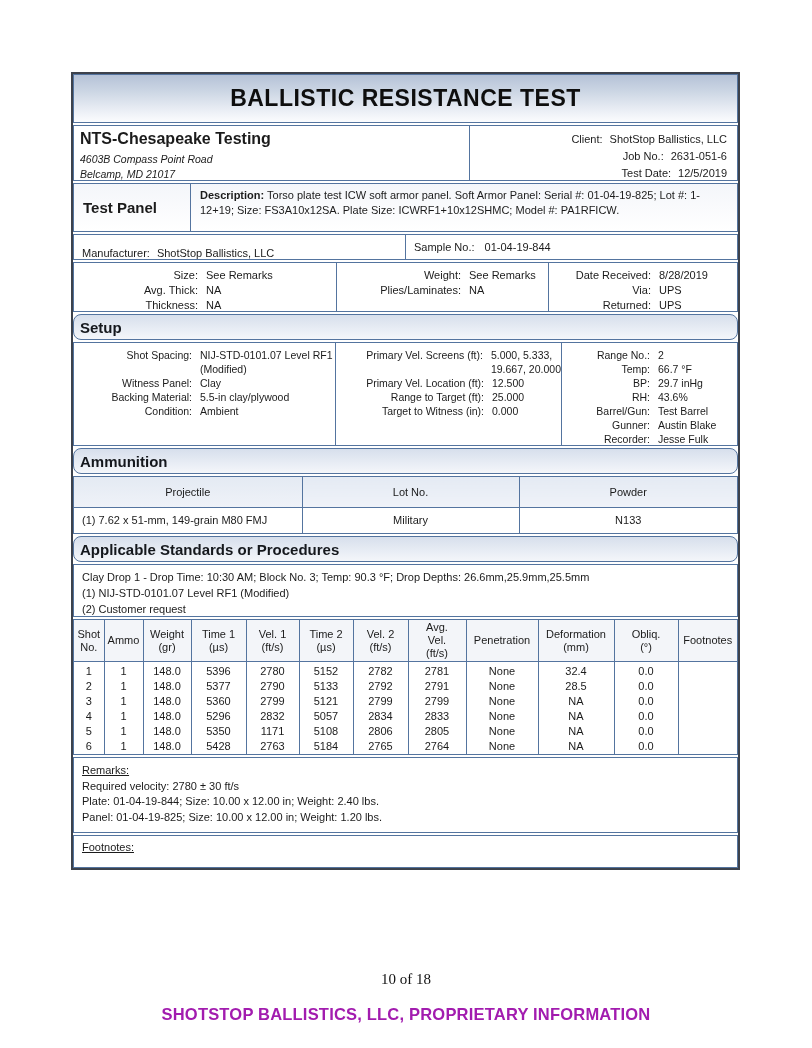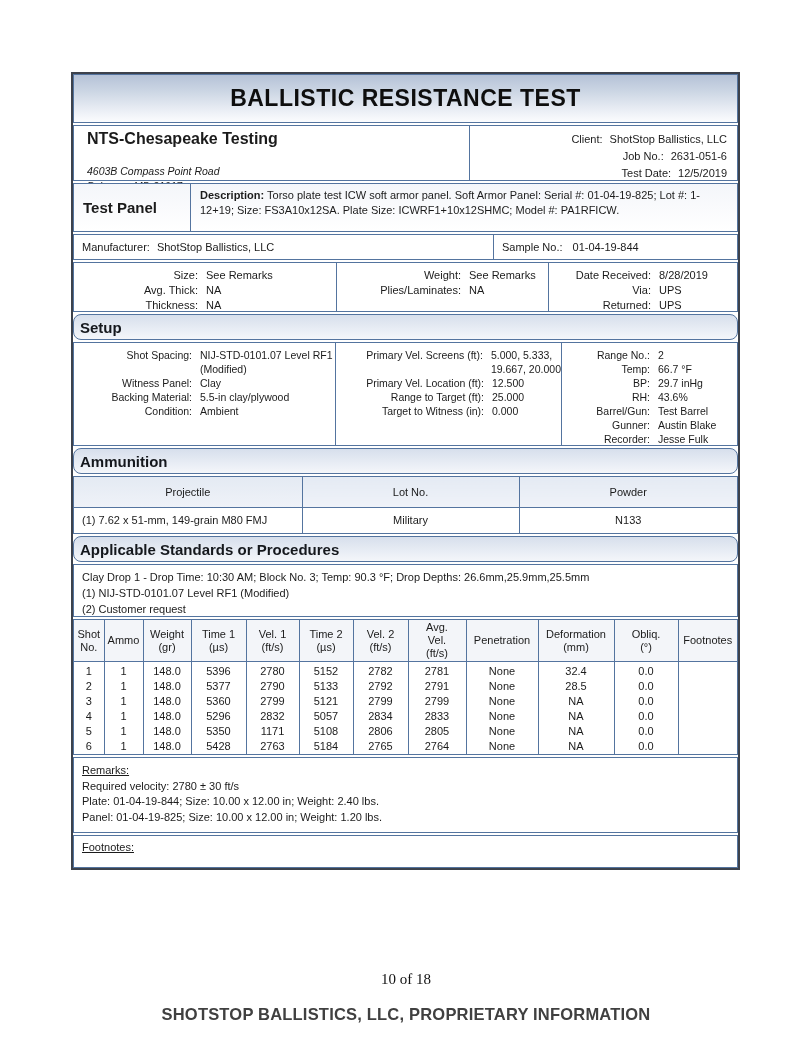--- a/index.html
+++ b/index.html
@@ -18,35 +18,35 @@
 
   
   .title-bar {
     height:49px; display:flex; align-items:center; justify-content:center;
     background:linear-gradient(180deg,#b5c2d7 0%,#ccd6e4 35%,#eef1f7 80%,#fbfcfe 100%);
     font-size:23px; font-weight:bold; letter-spacing:.5px; color:#0e0e0e;
   }
 
   
   .hdr-row { height:56px; display:flex; }
-  .hdr-left { width:396px; border-right:1px solid #54749f; padding:4px 10px 0 13px; }
+  .hdr-left { width:396px; border-right:1px solid #54749f; padding:4px 10px 0 6px; }
   .lab-name { font-size:16px; font-weight:bold; }
-  .lab-addr { font-size:10.5px; font-style:italic; line-height:1.45; margin-top:16px; }
+  .lab-addr { font-size:10.5px; font-style:italic; line-height:1.45; margin-top:4px; }
   .hdr-right { flex:1; padding:5px 10px 0 0; font-size:11px; line-height:1.55; text-align:right; }
   .kv-gap { margin-left:7px; }
 
   
   .panel-row { height:49px; display:flex; background:linear-gradient(180deg,#f4f6fa,#ffffff); }
   .panel-left { width:117px; border-right:1px solid #54749f; display:flex; align-items:center; padding-left:9px; font-size:15px; font-weight:bold; }
   .panel-right { flex:1; padding:4px 9px 0 9px; font-size:11px; line-height:1.38; }
   .bold { font-weight:bold; }
 
   
   .mfr-row { height:26px; display:flex; align-items:center; font-size:11px; }
-  .mfr-left { width:420px; border-right:1px solid #54749f; padding-left:8px; align-self:stretch; display:flex; align-items:center; }
+  .mfr-left { width:332px; border-right:1px solid #54749f; padding-left:8px; align-self:stretch; display:flex; align-items:flex-end; }
   .mfr-right { flex:1; padding-left:8px; }
 
   
   .spec-row { height:50px; display:flex; font-size:11px; }
   .spec-col { padding-top:5px; }
   .spec-c1 { width:263px; border-right:1px solid #54749f; }
   .spec-c2 { width:212px; border-right:1px solid #54749f; }
   .spec-c3 { flex:1; }
   .kvline { display:flex; line-height:15px; }
   .kl { text-align:right; margin-right:8px; white-space:nowrap; }
@@ -108,21 +108,21 @@
   .fn-box { height:33px; padding:5px 8px 0 8px; font-size:11px; }
   .ul { text-decoration:underline; }
 
   
   .footer-page {
     position:absolute; left:0; top:971px; width:812px; text-align:center;
     font-family:"Liberation Serif","DejaVu Serif",serif; font-size:15px; color:#111;
   }
   .footer-prop {
     position:absolute; left:0; top:1005px; width:812px; text-align:center;
-    font-size:16.5px; font-weight:bold; letter-spacing:.2px; color:#404040;
+    font-size:16.5px; font-weight:bold; letter-spacing:.2px; color:#a21caf;
   }
 </style>
 </head>
 <body>
 
 <div class="page">
   <div class="doc">
 
     <div class="box title-bar">BALLISTIC RESISTANCE TEST</div>
 

